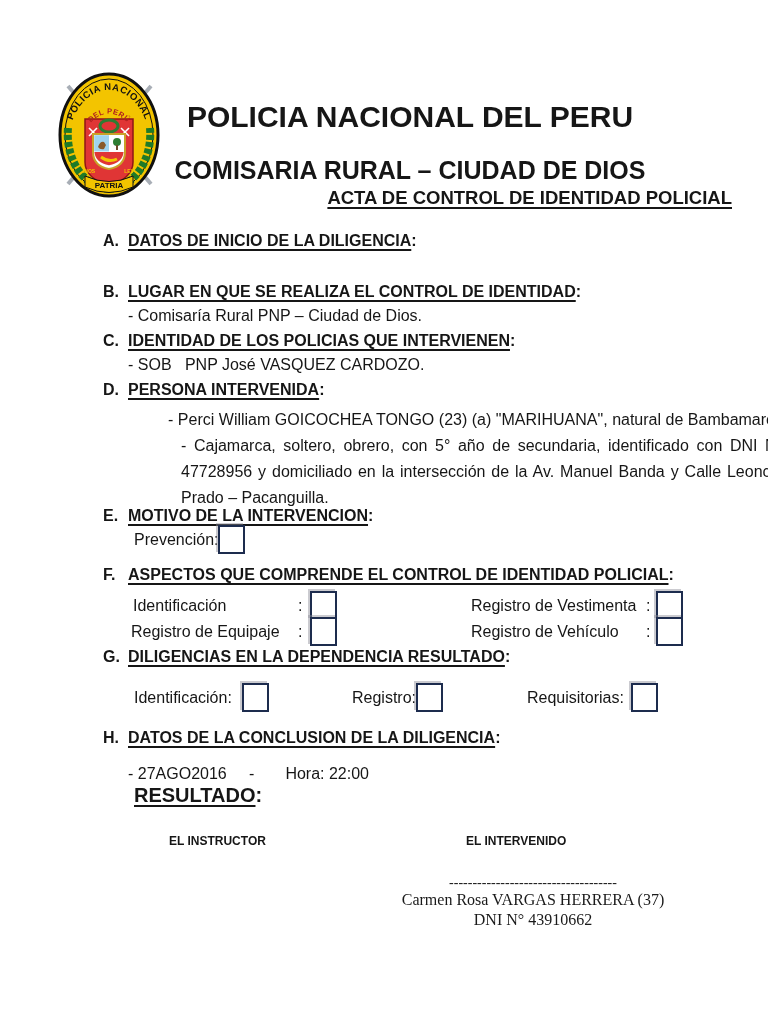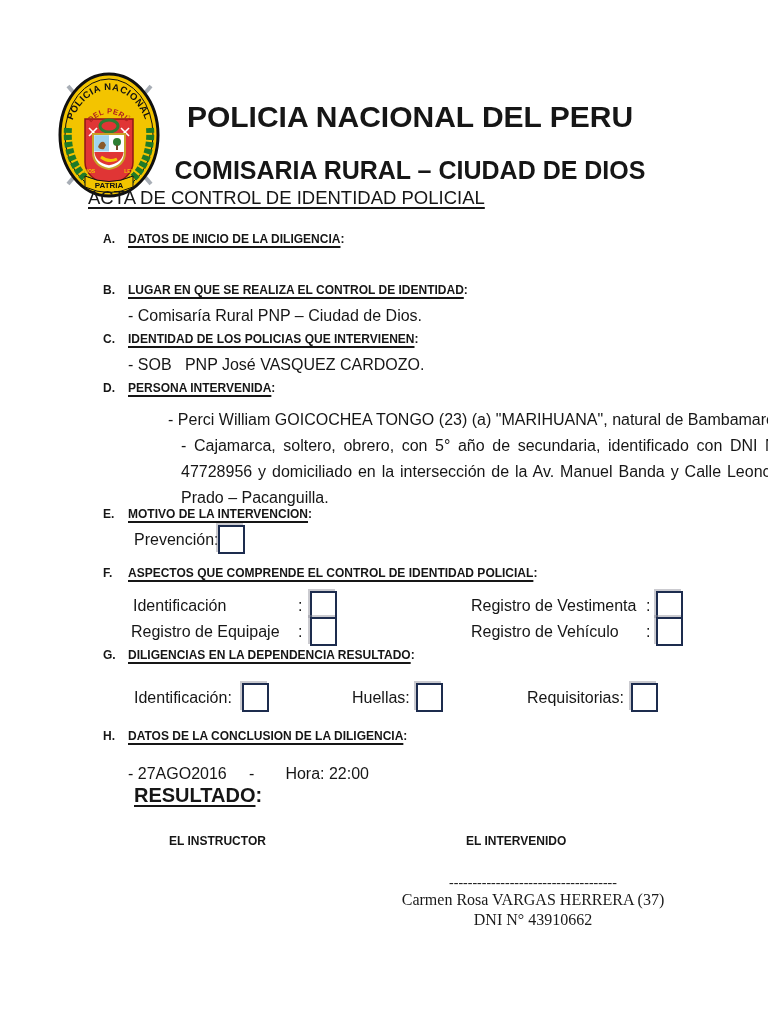--- a/index.html
+++ b/index.html
@@ -4,24 +4,24 @@
 <style>
   html,body{margin:0;padding:0;background:#fff;}
   .page{position:relative;width:768px;height:1024px;background:#ffffff;overflow:hidden;
         font-family:"Liberation Sans",sans-serif;color:#161616;}
   .u{text-decoration:underline;text-decoration-thickness:2px;text-underline-offset:3px;}
 
   .title1{position:absolute;left:88px;top:100px;width:644px;text-align:center;
           font-size:30px;font-weight:bold;white-space:nowrap;}
   .title2{position:absolute;left:88px;top:135px;width:644px;text-align:center;
           font-size:25px;font-weight:bold;white-space:nowrap;margin-top:21px;}
-  .acta{position:absolute;left:88px;top:187px;width:644px;text-align:left;
-        font-size:18.5px;font-weight:normal;}
+  .acta{position:absolute;left:88px;top:187px;width:644px;text-align:right;
+        font-size:18.5px;font-weight:bold;}
 
-  .sec-head{position:absolute;left:103px;font-size:12px;font-weight:bold;white-space:nowrap;}
+  .sec-head{position:absolute;left:103px;font-size:16px;font-weight:bold;white-space:nowrap;}
   .sec-head .letter{display:inline-block;width:25px;}
   .line{position:absolute;left:128px;font-size:16px;white-space:pre;}
   .lbl{position:absolute;font-size:16px;white-space:nowrap;}
 
   .para{position:absolute;left:128px;top:407px;width:602px;font-size:16px;line-height:26px;
         text-align:justify;padding-left:13px;text-indent:-13px;margin-left:40px;}
 
   .cb{position:absolute;width:23px;height:25px;background:#fff;border:2px solid #1d2c4e;
       box-shadow:-2px -2px 0 rgba(140,140,150,0.45);}
 
@@ -137,21 +137,21 @@
   <span class="cb" style="left:310px;top:617px"></span>
   <span class="lbl" style="left:471px;top:623px">Registro de Vehículo</span>
   <span class="lbl" style="left:646px;top:623px">:</span>
   <span class="cb" style="left:656px;top:617px"></span>
 
   <div class="sec-head" style="top:648px">
     <span class="letter">G.</span><span class="u">DILIGENCIAS EN LA DEPENDENCIA RESULTADO</span><span>:</span>
   </div>
   <span class="lbl" style="left:134px;top:689px">Identificación:</span>
   <span class="cb" style="left:242px;top:683px"></span>
-  <span class="lbl" style="left:352px;top:689px">Huellas:</span>
+  <span class="lbl" style="left:352px;top:689px">Registro:</span>
   <span class="cb" style="left:416px;top:683px"></span>
   <span class="lbl" style="left:527px;top:689px">Requisitorias:</span>
   <span class="cb" style="left:631px;top:683px"></span>
 
   <div class="sec-head" style="top:729px">
     <span class="letter">H.</span><span class="u">DATOS DE LA CONCLUSION DE LA DILIGENCIA</span><span>:</span>
   </div>
   <div class="line" style="top:765px">- 27AGO2016     -       Hora: 22:00</div>
 
   <div class="resultado">

